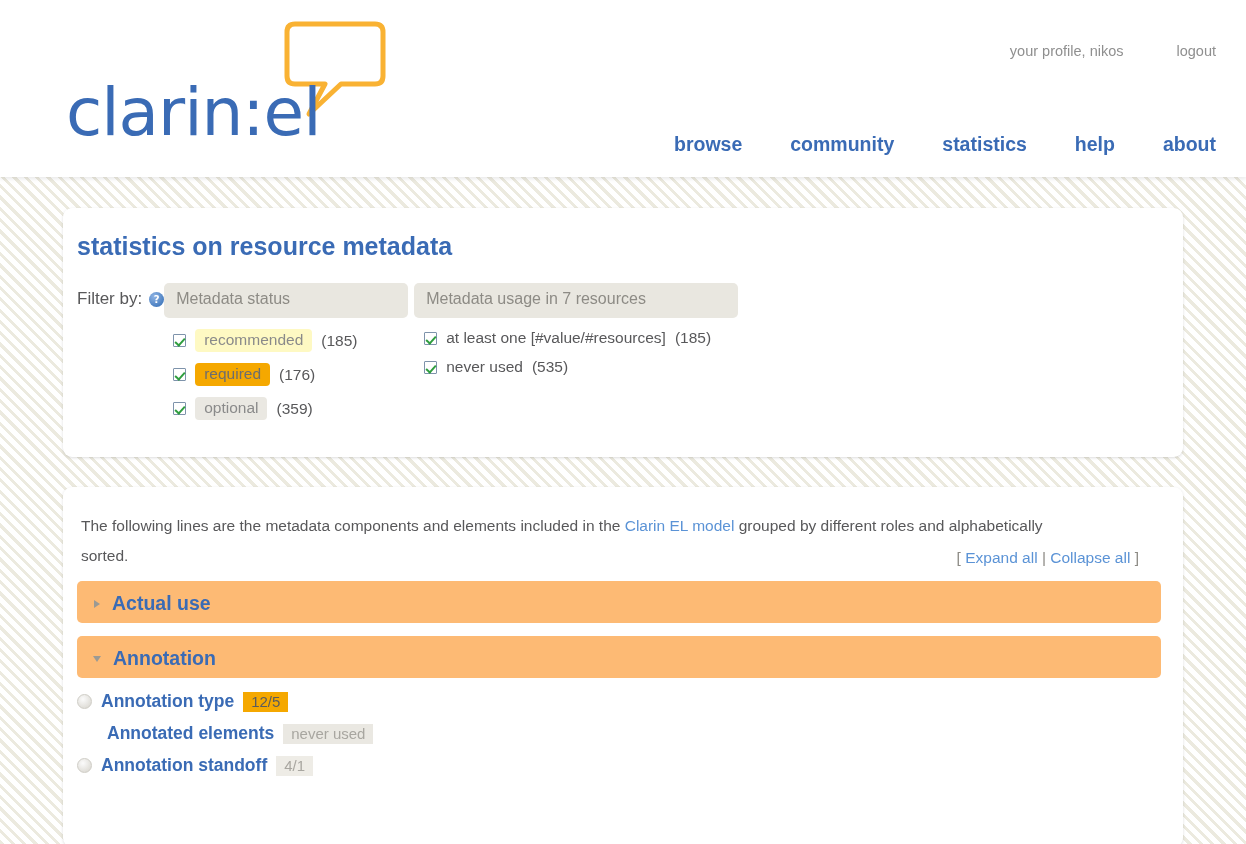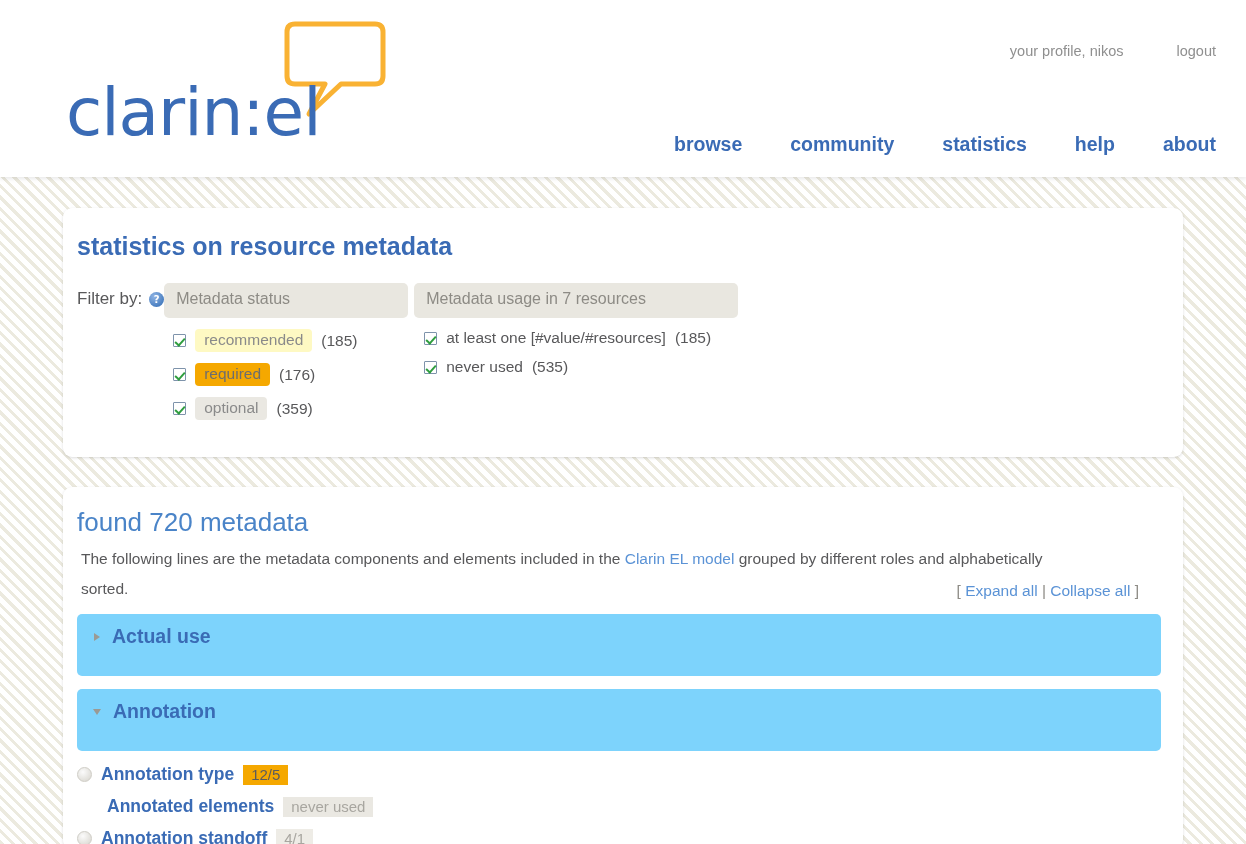--- a/index.html
+++ b/index.html
@@ -195,23 +195,23 @@
   .intro a { color: #5b93d6; text-decoration: none; }
   .expand-row {
     text-align: right;
     font-size: 15.5px;
     color: #8d8b85;
     margin: -26px 20px 14px 0;
   }
   .expand-row a { color: #5b93d6; text-decoration: none; }
 
   .accordion {
-    background: #7dd3fc;
+    background: #fdba74;
     border-radius: 5px;
-    padding: 11px 16px 28px 16px;
+    padding: 11px 16px 8px 16px;
     margin-bottom: 13px;
     display: flex;
     align-items: center;
     gap: 12px;
     cursor: pointer;
     width: 1084px;
   }
   .accordion .label {
     color: #3a6bb5;
     font-weight: bold;
@@ -341,21 +341,20 @@
             <span class="opt-text">never used</span>
             <span class="tag-count">(535)</span>
           </div>
         </div>
 
       </div>
     </div>
   </div>
 
   <div class="card card-results">
-    <h2 class="found-title">found 720 metadata</h2>
 
     <p class="intro">
       <span>The following lines are the metadata components and elements included in the </span><a href="#">Clarin EL model</a><span> grouped by different roles and alphabetically sorted.</span>
     </p>
 
     <div class="expand-row">
       <span>[ </span><a href="#">Expand all</a><span> | </span><a href="#">Collapse all</a><span> ]</span>
     </div>
 
     <div class="accordion">

